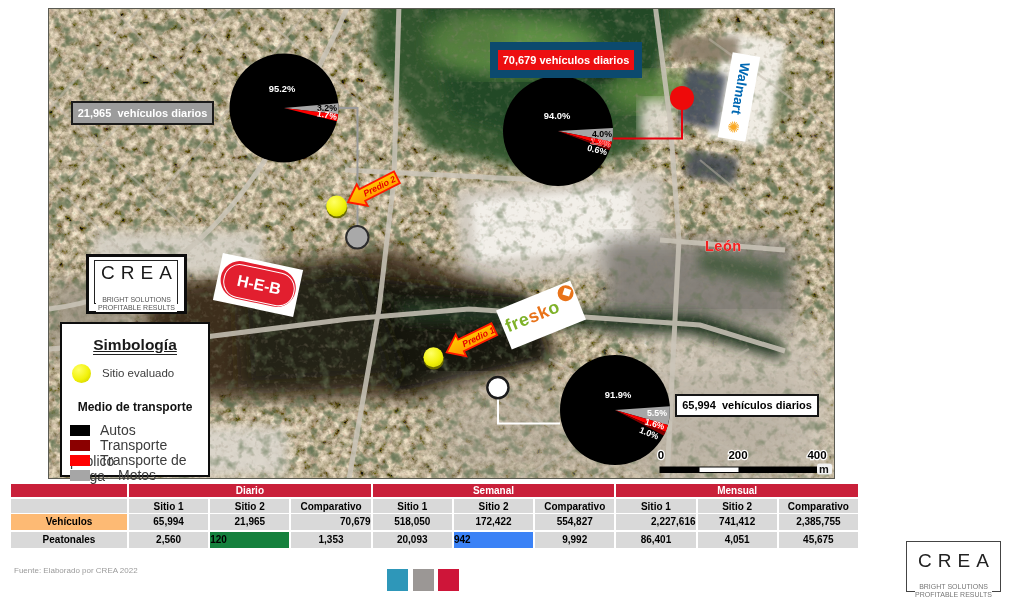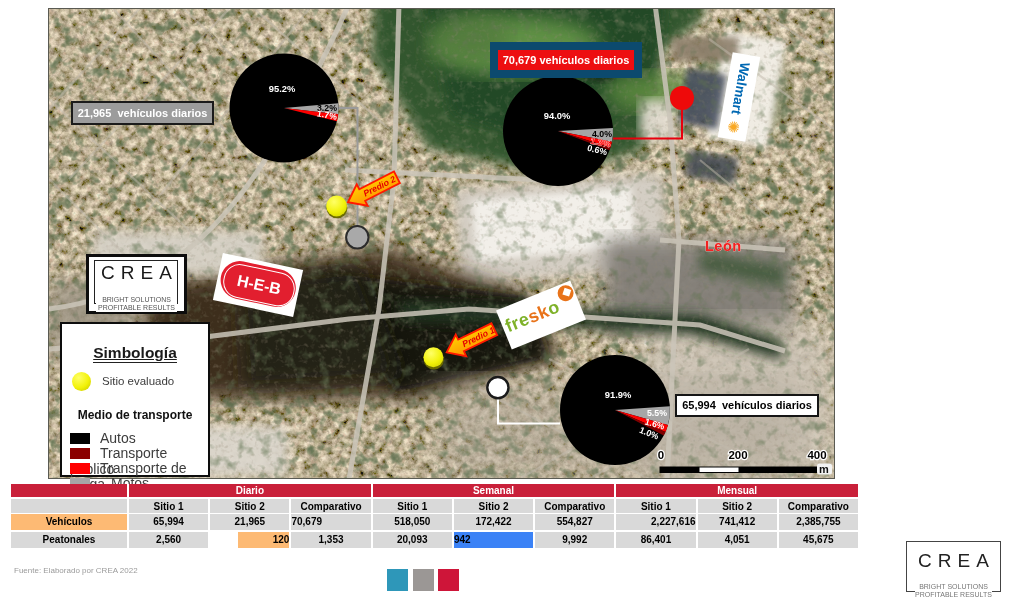--- a/index.html
+++ b/index.html
@@ -250,34 +250,34 @@
 </div>
 
 <div class="abs" style="left:501px;top:294px;width:80px;height:42px;background:#fff;transform:rotate(-22deg);">
   <div class="abs" style="left:3px;top:9px;font-size:18px;font-weight:bold;letter-spacing:0.5px;color:#7fb22a;">fre<span style="color:#e8731a;">sk</span>o</div>
   <div class="abs" style="right:1px;top:2px;width:16px;height:16px;border-radius:50%;background:#e8731a;"></div>
   <div class="abs" style="right:4px;top:6px;width:7px;height:7px;background:#fff;transform:rotate(40deg);"></div>
 </div>
 
 <div class="abs" style="left:60px;top:322px;width:146px;height:151px;background:#fff;border:2.5px solid #0d0d0d;">
 
-  <div style="text-align:center;margin-top:20px;font-size:15.5px;font-weight:bold;color:#1a1a1a;"><span style="border-bottom:1px solid #222;padding-bottom:1px;text-decoration:underline;">Simbología</span></div>
+  <div style="text-align:center;margin-top:12px;font-size:15.5px;font-weight:bold;color:#1a1a1a;"><span style="border-bottom:1px solid #222;padding-bottom:1px;text-decoration:underline;">Simbología</span></div>
 
   <div style="margin:10px 0 0 8px;position:relative;height:20px;">
     <span style="position:absolute;left:2px;top:0px;width:19px;height:19px;border-radius:50%;background:radial-gradient(circle at 35% 30%, #ffff66 0%, #f2f20a 55%, #d8d800 80%, #808000 100%);"></span>
     <span style="position:absolute;left:32px;top:3px;font-size:11.5px;color:#3c3c3c;">Sitio evaluado</span>
   </div>
 
   <div style="margin:16px 0 0 0;text-align:center;font-size:12px;font-weight:bold;color:#111;">Medio de transporte</div>
 
   <div style="margin:8px 0 0 8px;font-size:14px;color:#3c3c3c;">
     <div style="height:15px;"><span style="display:inline-block;width:20px;height:11px;background:#000;vertical-align:-1px;"></span><span style="margin-left:10px;">Autos</span></div>
     <div style="height:15px;"><span style="display:inline-block;width:20px;height:11px;background:#8b0000;vertical-align:-1px;"></span><span style="margin-left:10px;">Transporte público</span></div>
     <div style="height:15px;"><span style="display:inline-block;width:20px;height:11px;background:#ff0000;vertical-align:-1px;"></span><span style="margin-left:10px;">Transporte de carga</span></div>
-    <div style="height:15px;"><span style="display:inline-block;width:20px;height:11px;background:#a6a6a6;vertical-align:-1px;"></span><span style="margin-left:21px;">Motos</span></div>
+    <div style="height:15px;"><span style="display:inline-block;width:20px;height:11px;background:#a6a6a6;vertical-align:-1px;"></span><span style="margin-left:28px;">Motos</span></div>
   </div>
 </div>
 
 <div class="abs" style="left:11px;top:484px;width:847px;display:grid;grid-template-columns:116px repeat(9,1fr);grid-template-rows:13px 14px 16px 16px;gap:1.5px 2px;background:#fff;font-size:10px;font-weight:bold;">
   <div style="background:#c9203a;"></div>
   <div style="grid-column:span 3;background:#c9203a;color:#fff;text-align:center;line-height:13px;">Diario</div>
   <div style="grid-column:span 3;background:#c9203a;color:#fff;text-align:center;line-height:13px;">Semanal</div>
   <div style="grid-column:span 3;background:#c9203a;color:#fff;text-align:center;line-height:13px;">Mensual</div>
   <div style="background:#d9d9d9;"></div>
   <div style="background:#d9d9d9;text-align:center;line-height:15px;">Sitio 1</div>
@@ -285,30 +285,30 @@
   <div style="background:#d9d9d9;text-align:center;line-height:15px;">Comparativo</div>
   <div style="background:#d9d9d9;text-align:center;line-height:15px;">Sitio 1</div>
   <div style="background:#d9d9d9;text-align:center;line-height:15px;">Sitio 2</div>
   <div style="background:#d9d9d9;text-align:center;line-height:15px;">Comparativo</div>
   <div style="background:#d9d9d9;text-align:center;line-height:15px;">Sitio 1</div>
   <div style="background:#d9d9d9;text-align:center;line-height:15px;">Sitio 2</div>
   <div style="background:#d9d9d9;text-align:center;line-height:15px;">Comparativo</div>
   <div style="background:#fdba74;text-align:center;line-height:16px;">Vehículos</div>
   <div style="background:#d9d9d9;text-align:center;line-height:16px;">65,994</div>
   <div style="background:#d9d9d9;text-align:center;line-height:16px;">21,965</div>
-  <div style="background:#d9d9d9;text-align:left;line-height:16px;">70,679</div>
+  <div style="background:#d9d9d9;text-align:right;line-height:16px;padding-left:40px;">70,679</div>
   <div style="background:#d9d9d9;text-align:center;line-height:16px;">518,050</div>
   <div style="background:#d9d9d9;text-align:center;line-height:16px;">172,422</div>
   <div style="background:#d9d9d9;text-align:center;line-height:16px;">554,827</div>
   <div style="background:#d9d9d9;text-align:right;line-height:16px;">2,227,616</div>
   <div style="background:#d9d9d9;text-align:center;line-height:16px;">741,412</div>
   <div style="background:#d9d9d9;text-align:center;line-height:16px;">2,385,755</div>
   <div style="background:#d9d9d9;text-align:center;line-height:16px;">Peatonales</div>
   <div style="background:#d9d9d9;text-align:center;line-height:16px;">2,560</div>
-  <div style="background:#fdba74;text-align:right;line-height:16px;margin-left:28px;">120</div>
+  <div style="background:#15803d;text-align:left;line-height:16px;">120</div>
   <div style="background:#d9d9d9;text-align:center;line-height:16px;">1,353</div>
   <div style="background:#d9d9d9;text-align:center;line-height:16px;">20,093</div>
   <div style="background:#3b82f6;text-align:left;line-height:16px;">942</div>
   <div style="background:#d9d9d9;text-align:center;line-height:16px;">9,992</div>
   <div style="background:#d9d9d9;text-align:center;line-height:16px;">86,401</div>
   <div style="background:#d9d9d9;text-align:center;line-height:16px;">4,051</div>
   <div style="background:#d9d9d9;text-align:center;line-height:16px;">45,675</div>
 </div>
 
 <div class="abs" style="left:14px;top:566px;font-size:8px;color:#9a9a9a;">Fuente: Elaborado por CREA 2022</div>

